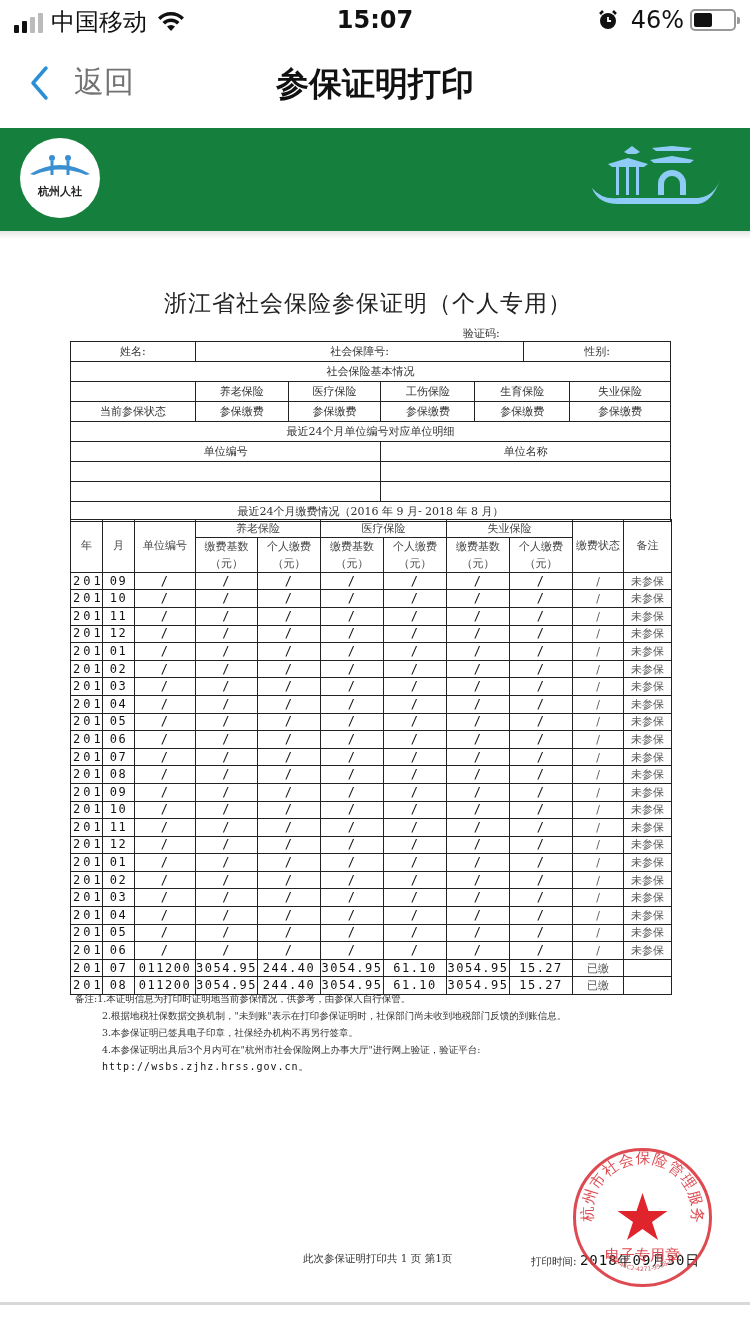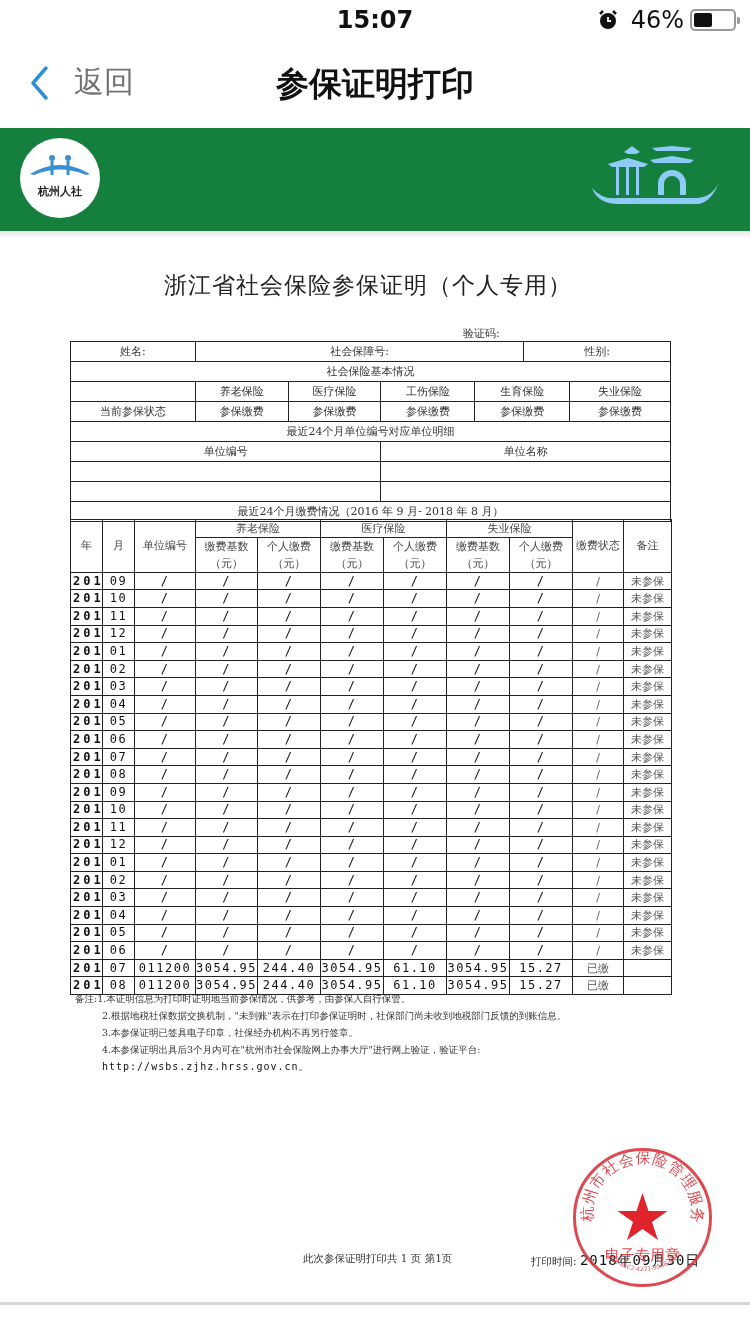--- a/index.html
+++ b/index.html
@@ -30,51 +30,65 @@
   
   .banner { position: absolute; top: 128px; left: 0; width: 750px; height: 103px; background: #15803d; }
   .banner-shadow { position: absolute; top: 231px; left: 0; width: 750px; height: 8px; background: linear-gradient(#e6e6e6, #ffffff); }
   .logo { position: absolute; left: 20px; top: 10px; width: 80px; height: 80px; border-radius: 50%; background: #fff; }
   .logo svg { position: absolute; left: 8px; top: 14px; width: 64px; height: 30px; }
   .logo-text { position: absolute; left: 0; width: 80px; text-align: center; top: 46px; font-size: 11px; font-weight: bold; color: #222; }
   .city-art { position: absolute; right: 28px; top: 12px; width: 134px; height: 76px; }
 
   
   .doc { position: absolute; top: 240px; left: 0; width: 750px; height: 1064px; }
-  .doc-title { position: absolute; top: 30px; left: 0; width: 736px; text-align: center; font-family: "DejaVu Serif", "Liberation Serif", serif; font-size: 23px; color: #222; letter-spacing: 1px; }
+  .doc-title { position: absolute; top: 48px; left: 0; width: 736px; text-align: center; font-family: "DejaVu Serif", "Liberation Serif", serif; font-size: 23px; color: #222; letter-spacing: 1px; }
   .verify { position: absolute; top: 86px; left: 463px; font-family: "DejaVu Serif", serif; font-size: 11px; color: #333; }
 
   table.form { position: absolute; left: 70px; top: 101px; width: 601px; border-collapse: collapse; font-family: "DejaVu Serif", "Liberation Serif", serif; font-size: 11px; color: #333; }
   table.form td { border: 1.5px solid #222; height: 20px; text-align: center; padding: 0; }
   table.form td.l { text-align: center; padding-left: 0; }
 
   table.grid { position: absolute; left: 70px; top: 279px; width: 601px; border-collapse: collapse; font-size: 11px; color: #333; table-layout: fixed; }
   table.grid td { border: 1.5px solid #222; text-align: center; padding: 0; height: 17.6px; line-height: 15px; overflow: hidden; white-space: nowrap; }
   table.grid td.hd { font-family: "DejaVu Serif", "Liberation Serif", serif; font-size: 11px; color: #444; }
   table.grid td.num { font-family: "DejaVu Sans Mono", "Liberation Mono", monospace; letter-spacing: 1.5px; font-size: 12px; color: #111; }
-  table.grid td.yr { text-align: left; padding-left: 2px; letter-spacing: 3px; font-weight: bold; }
+  table.grid td.yr { text-align: left; padding-left: 2px; letter-spacing: 3px; }
   table.grid td.rem { font-family: "DejaVu Serif", serif; color: #555; }
   table.grid td.st { font-family: "DejaVu Serif", serif; color: #555; }
 
   .notes { position: absolute; top: 750px; left: 102px; font-family: "DejaVu Serif", serif; font-size: 9.5px; color: #333; line-height: 17px; }
   .notes .first { margin-left: -27px; }
   .notes .url { font-family: "DejaVu Sans Mono", monospace; letter-spacing: 1px; font-size: 10px; color: #111; }
 
   .footer-pages { position: absolute; top: 1012px; left: 303px; font-family: "DejaVu Serif", serif; font-size: 10.5px; color: #333; }
   .footer-time { position: absolute; top: 1012px; left: 531px; font-family: "DejaVu Serif", serif; font-size: 10.5px; color: #333; }
   .footer-time .v { font-family: "DejaVu Sans Mono", monospace; letter-spacing: 1px; color: #111; font-size: 14px; }
 
   .stamp { position: absolute; left: 570px; top: 905px; width: 145px; height: 145px; }
 
   .bottom-sep { position: absolute; top: 1302px; left: 0; width: 750px; height: 3px; background: #d8d8d8; }
 </style>
 </head>
 <body>
 
 <div class="status-bar">
+  <div class="sb-left">
+    <div class="signal">
+      <span style="height:8px"></span>
+        <span style="height:12px"></span>
+        <span class="off" style="height:16px"></span>
+        <span class="off" style="height:20px"></span>
+    </div>
+    <span class="carrier">中国移动</span>
+    <svg class="wifi" viewBox="0 0 28 22">
+      <path d="M14 20 L10 15.5 A6 6 0 0 1 18 15.5 Z" fill="#111"></path>
+      <path d="M5.5 11 A12 12 0 0 1 22.5 11 L20 13.6 A8.5 8.5 0 0 0 8 13.6 Z" fill="#111"></path>
+      <path d="M1 6.5 A18 18 0 0 1 27 6.5 L24.6 9 A14.5 14.5 0 0 0 3.4 9 Z" fill="#111"></path>
+    </svg>
+  </div>
   <div class="sb-time">15:07</div>
   <div class="sb-right">
     <svg class="alarm" viewBox="0 0 22 22">
       <circle cx="11" cy="12" r="8" fill="#111"></circle>
       <path d="M3 5 L6 2" stroke="#111" stroke-width="2.5"></path>
       <path d="M19 5 L16 2" stroke="#111" stroke-width="2.5"></path>
       <path d="M11 8 V12 H14" stroke="#fff" stroke-width="1.8" fill="none"></path>
     </svg>
     <span>46%</span>
     <div class="battery">

